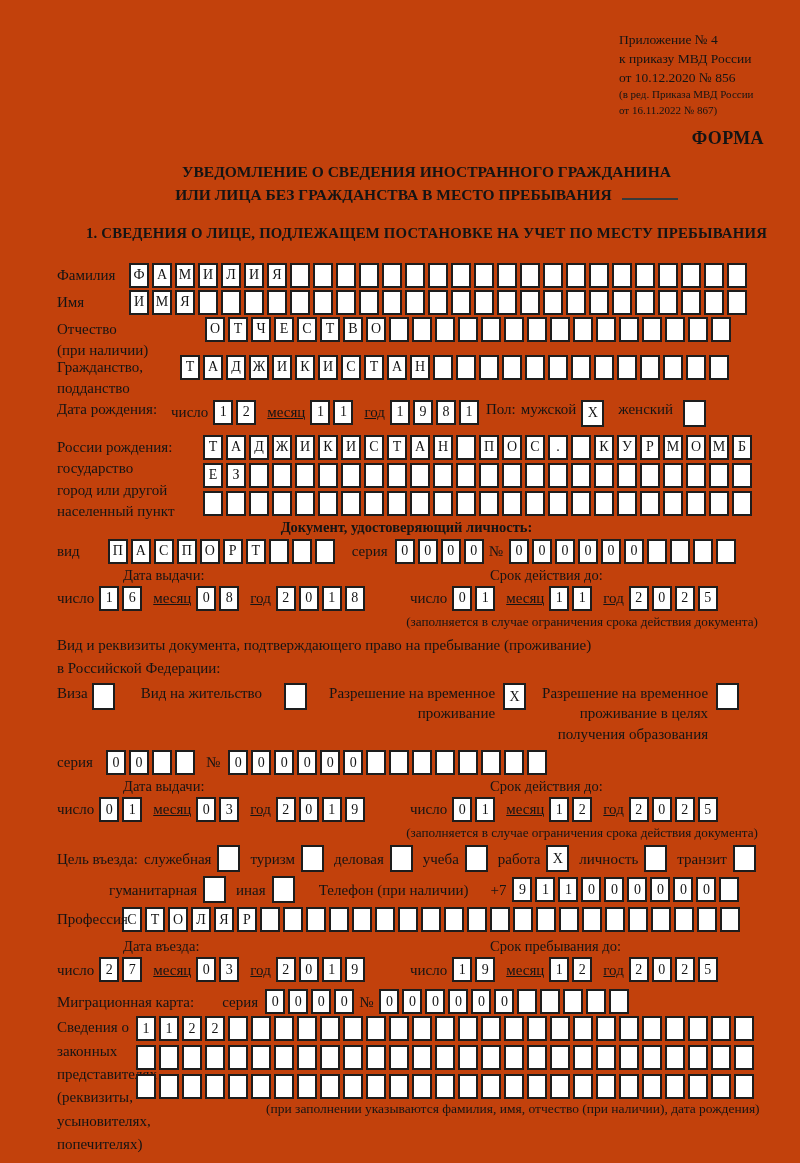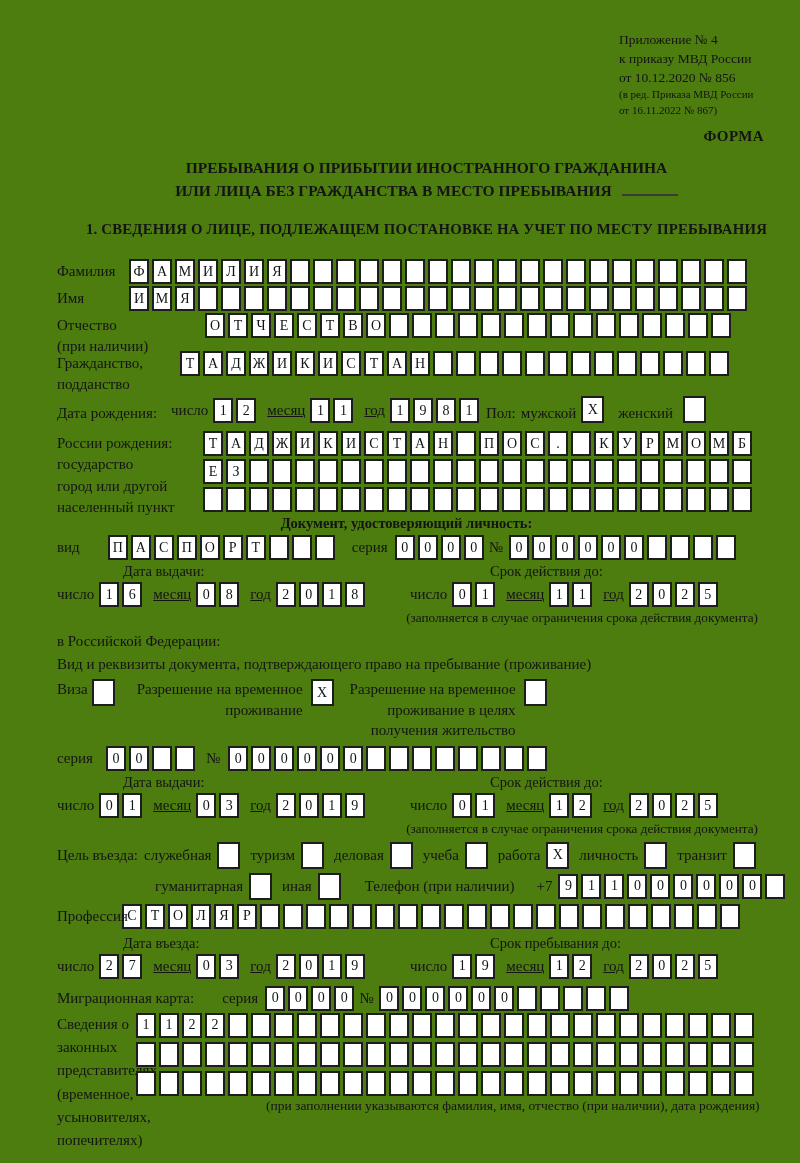--- a/index.html
+++ b/index.html
@@ -1,23 +1,23 @@
 <!DOCTYPE html>
 <html><head>
 <meta charset="utf-8">
 <style>
   html,body{margin:0;padding:0;background:#fff;}
   .page{
     width:800px;height:1163px;box-sizing:border-box;position:relative;overflow:hidden;
-    padding:30px 4px 0 57px;background:#4d7c0f;color:#141414;
+    padding:30px 4px 0 57px;background:#c2410c;color:#141414;
     font-family:"Liberation Serif","DejaVu Serif",serif;font-size:15px;line-height:1.25;
   }
   .hdr{margin-left:562px;width:176px;font-size:13.5px;line-height:1.42;}
   .hdr .sub{margin-top:0;font-size:11px;}
-  .forma{font-weight:bold;text-align:right;padding-right:32px;margin-top:8px;font-size:15px;letter-spacing:.4px;}
+  .forma{font-weight:bold;text-align:right;padding-right:32px;margin-top:8px;font-size:18px;letter-spacing:.4px;}
   .title{text-align:center;font-weight:bold;font-size:15.5px;margin-top:12px;line-height:1.45;}
   .blank{display:inline-block;width:56px;border-bottom:2px solid #3a3a3a;height:4px;margin-left:10px;}
   .sec{font-weight:bold;font-size:14.8px;margin-top:18px;text-align:center;letter-spacing:.2px;font-family:Liberation Serif, serif;}
   .formarea{margin-top:20px;}
   .frow{position:relative;margin-bottom:2px;min-height:25px;display:flex;align-items:flex-start;}
   .flabel{position:absolute;left:0;top:2px;line-height:21.5px;white-space:nowrap;}
   .boxes{display:flex;flex-wrap:nowrap;}
   .cell{flex:none;width:16px;height:21px;border:2px solid #1d1d1d;margin-right:3px;
         display:flex;align-items:center;justify-content:center;font-size:14px;background:#fff;}
   .cb{flex:none;width:19px;height:23px;border:2px solid #1d1d1d;display:inline-flex;
@@ -52,21 +52,21 @@
     <div>Приложение № 4</div>
     <div>к приказу МВД России</div>
     <div>от 10.12.2020 № 856</div>
     <div class="sub">(в ред. Приказа МВД России</div>
     <div class="sub">от 16.11.2022 № 867)</div>
   </div>
 
   <div class="forma">ФОРМА</div>
 
   <div class="title">
-    <div>ПРЕБЫВАНИЯ О ПРИБЫТИИ ИНОСТРАННОГО ГРАЖДАНИНА</div>
+    <div>УВЕДОМЛЕНИЕ О СВЕДЕНИЯ ИНОСТРАННОГО ГРАЖДАНИНА</div>
     <div><span>ИЛИ ЛИЦА БЕЗ ГРАЖДАНСТВА В МЕСТО ПРЕБЫВАНИЯ</span><span class="blank"></span></div>
   </div>
 
   <div class="sec">1. СВЕДЕНИЯ О ЛИЦЕ, ПОДЛЕЖАЩЕМ ПОСТАНОВКЕ НА УЧЕТ ПО МЕСТУ ПРЕБЫВАНИЯ</div>
 
   <div class="formarea">
 
     <div class="frow">
       <span class="flabel">Фамилия</span>
       <span class="boxes" style="margin-left:72px">
@@ -185,21 +185,21 @@
           <span class="cell"></span>
           <span class="cell"></span>
           <span class="cell"></span>
           <span class="cell"></span>
           <span class="cell"></span>
           <span class="cell"></span>
           <span class="cell"></span>
         </span>
     </div>
 
-    <div class="frow" style="margin-top:20px;align-items:flex-end">
+    <div class="frow" style="margin-top:20px;align-items:flex-start">
       <span>Дата рождения:</span>
       <span class="dg" style="position:static;margin-left:14px">
         <span class="w">число</span>
           <span class="boxes">
             <span class="cell">1</span>
             <span class="cell">2</span>
           </span>
         <span class="w2 w">месяц</span>
           <span class="boxes">
             <span class="cell">1</span>
@@ -388,34 +388,38 @@
             <span class="cell">2</span>
             <span class="cell">0</span>
             <span class="cell">2</span>
             <span class="cell">5</span>
           </span>
       </span>
     </div>
 
     <div class="note">(заполняется в случае ограничения срока действия документа)</div>
 
+    <div class="plain">Вид и реквизиты документа, подтверждающего право на пребывание (проживание)</div>
     <div class="plain">в Российской Федерации:</div>
-    <div class="plain">Вид и реквизиты документа, подтверждающего право на пребывание (проживание)</div>
 
     <div class="optrow">
       <span class="opt">
         <span class="txt">Виза</span>
         <span class="cb" style="margin-left:4px"></span>
       </span>
+      <span class="opt" style="margin-left:26px">
+        <span class="txt">Вид на жительство</span>
+        <span class="cb" style="margin-left:22px"></span>
+      </span>
       <span class="opt" style="margin-left:22px">
         <span class="txt"><span>Разрешение на временное</span><br><span>проживание</span></span>
         <span class="cb">X</span>
       </span>
       <span class="opt" style="margin-left:16px">
-        <span class="txt"><span>Разрешение на временное</span><br><span>проживание в целях</span><br><span>получения жительство</span></span>
+        <span class="txt"><span>Разрешение на временное</span><br><span>проживание в целях</span><br><span>получения образования</span></span>
         <span class="cb"></span>
       </span>
     </div>
 
     <div class="frow" style="align-items:center;margin-top:4px">
       <span>серия</span>
       <span class="boxes" style="margin-left:13px">
           <span class="cell">0</span>
           <span class="cell">0</span>
           <span class="cell"></span>
@@ -500,21 +504,21 @@
         <span class="cb"></span>
       <span>работа</span>
         <span class="cb">X</span>
       <span>личность</span>
         <span class="cb"></span>
       <span>транзит</span>
         <span class="cb"></span>
     </div>
 
     <div class="goalrow">
-      <span style="margin-left:98px">гуманитарная</span>
+      <span style="margin-left:52px">гуманитарная</span>
         <span class="cb"></span>
       <span>иная</span>
         <span class="cb"></span>
       <span style="margin-left:14px">Телефон (при наличии)</span>
       <span style="margin-left:22px">+7</span>
       <span class="boxes" style="margin-left:6px">
           <span class="cell">9</span>
           <span class="cell">1</span>
           <span class="cell">1</span>
           <span class="cell">0</span>
@@ -629,21 +633,21 @@
           <span class="cell"></span>
           <span class="cell"></span>
         </span>
     </div>
 
     <div class="svedwrap">
       <span class="svedlabels">
         <span>Сведения о</span><br>
         <span>законных</span><br>
         <span>представителях</span><br>
-        <span>(временное,</span><br>
+        <span>(реквизиты,</span><br>
         <span>усыновителях,</span><br>
         <span>попечителях)</span>
       </span>
       <span>
         <span class="boxes" style="margin-bottom:4px">
             <span class="cell">1</span>
             <span class="cell">1</span>
             <span class="cell">2</span>
             <span class="cell">2</span>
             <span class="cell"></span>

